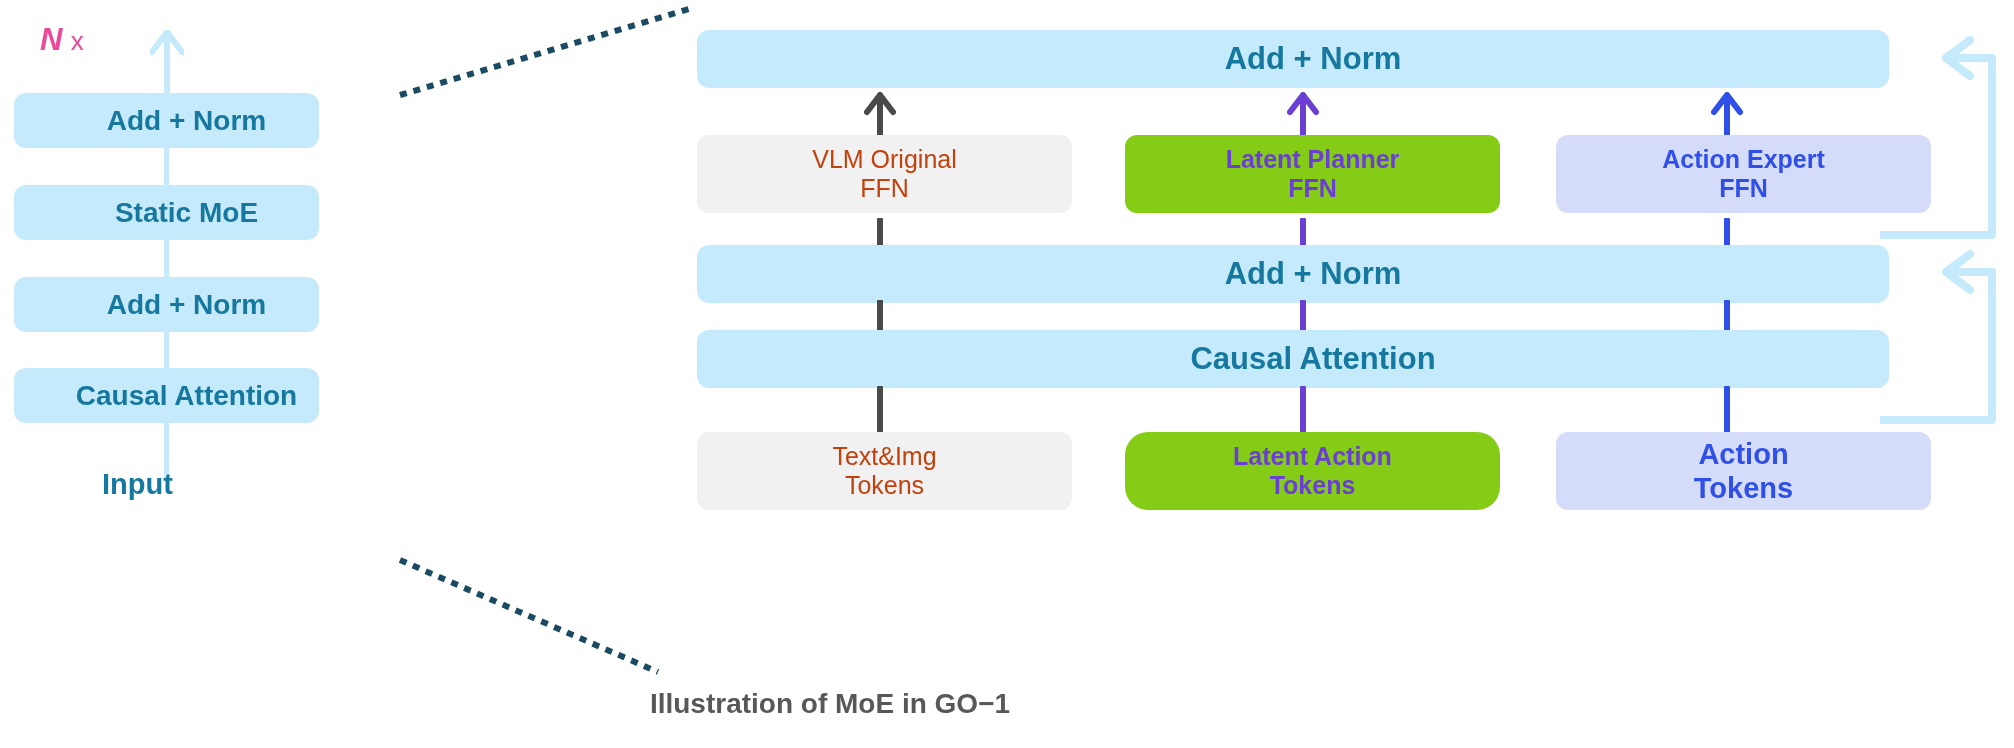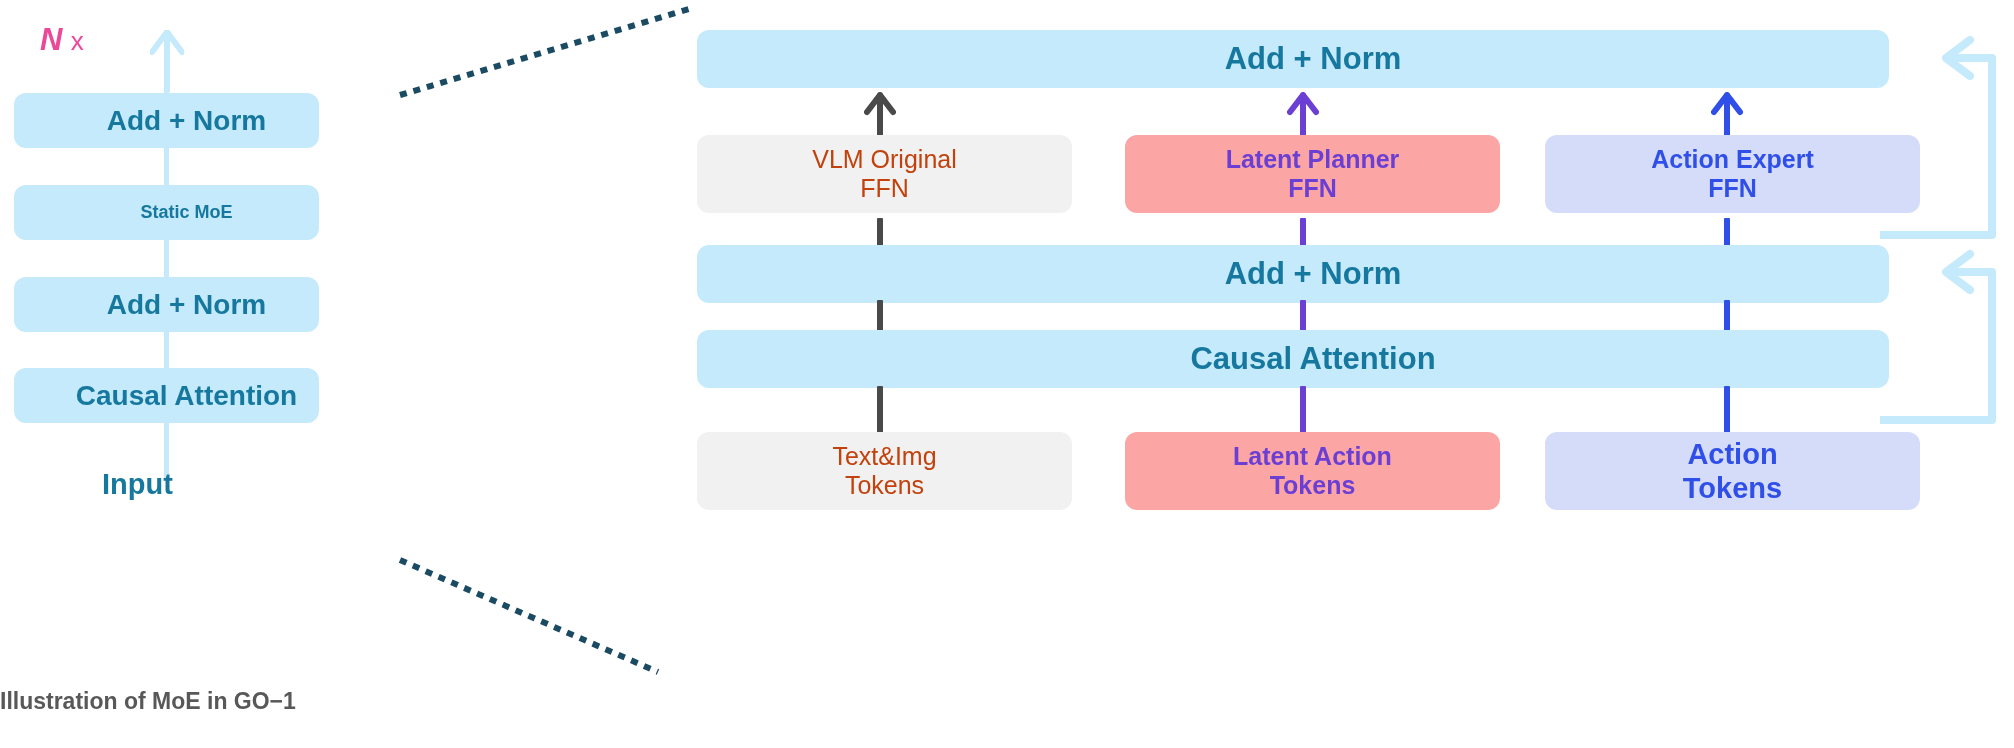--- a/index.html
+++ b/index.html
@@ -26,22 +26,22 @@
     border-radius: 12px;
     display: flex;
     align-items: center;
     justify-content: center;
     text-align: center;
     line-height: 1.18;
     white-space: pre-line;
   }
   .box.teal      { background: #c4eafb; color: #16789e; font-weight: bold; padding-left: 40px; }
   .box.grey      { background: #f1f1f1; color: #c2410c; font-weight: normal; }
-  .box.purple    { background: #fca5a5; color: #6b3fd4; font-weight: bold; }
-  .box.periwinkle{ background: #d4dcfa; color: #2f4fe8; font-weight: bold; }
+  .box.purple    { background: #84cc16; color: #6b3fd4; font-weight: bold; }
+  .box.periwinkle{ background: #d4dcfa; color: #2f4fe8; font-weight: bold; margin-left: 11px; }
 
   
   .vline {
     position: absolute;
     width: 5px;
     border-radius: 1px;
   }
   .vline.teal  { background: #c4eafb; }
   .vline.dark  { background: #4a4a4a; width: 6px; }
   .vline.purp  { background: #6b3fd4; width: 6px; }
@@ -68,22 +68,22 @@
     left: 102px; top: 468px;
     font-size: 29px;
     font-weight: bold;
     color: #16789e;
   }
 
   #caption {
     position: absolute;
     left: 0; top: 688px;
     width: 1660px;
-    text-align: left;
-    font-size: 23px;
+    text-align: center;
+    font-size: 28px;
     font-weight: bold;
     color: #585858;
   }
 
   
   .dotted { position: absolute; }
 </style>
 </head>
 <body>
 
@@ -98,21 +98,21 @@
   </div>
 
   <div class="vline teal" style="left:164px; top:85px; height:60px;"></div>
   <div class="vline teal" style="left:164px; top:140px; height:110px;"></div>
   <div class="vline teal" style="left:164px; top:230px; height:110px;"></div>
   <div class="vline teal" style="left:164px; top:320px; height:110px;"></div>
   <div class="vline teal" style="left:164px; top:418px; height:60px;"></div>
 
   <div class="box teal" style="left:14px; top:93px; width:305px; height:55px; font-size:28px;">Add + Norm</div>
 
-  <div class="box teal" style="left:14px; top:185px; width:305px; height:55px; font-size:18px;">Static MoE</div>
+  <div class="box teal" style="left:14px; top:185px; width:305px; height:55px; font-size:28px;">Static MoE</div>
 
   <div class="box teal" style="left:14px; top:277px; width:305px; height:55px; font-size:28px;">Add + Norm</div>
 
   <div class="box teal" style="left:14px; top:368px; width:305px; height:55px; font-size:28px;">Causal Attention</div>
 
   <div class="lbl" id="input-label">Input</div>
 
   <svg class="dotted" style="left:0; top:0;" width="2014" height="748">
     <line x1="400" y1="95" x2="692" y2="8" stroke="#1b4a63" stroke-width="6" stroke-linecap="butt" stroke-dasharray="7 7"></line>
     <line x1="400" y1="560" x2="658" y2="672" stroke="#1b4a63" stroke-width="6" stroke-linecap="butt" stroke-dasharray="7 7"></line>
@@ -163,20 +163,20 @@
   <div class="vline blue" style="left:1724px; top:300px; height:34px;"></div>
 
   <div class="box teal" style="left:697px; top:330px; width:1192px; height:58px; font-size:31px;">Causal Attention</div>
 
   <div class="vline dark" style="left:877px; top:386px; height:48px;"></div>
   <div class="vline purp" style="left:1300px; top:386px; height:48px;"></div>
   <div class="vline blue" style="left:1724px; top:386px; height:48px;"></div>
 
   <div class="box grey" style="left:697px; top:432px; width:375px; height:78px; font-size:25px;">Text&amp;Img
 Tokens</div>
-  <div class="box purple" style="left:1125px; top:432px; width:375px; height:78px; font-size:25px;">Latent Action
+  <div class="box purple" style="left:1125px; top:432px; width:375px; height:78px; font-size:25px;border-radius:23px;">Latent Action
 Tokens</div>
   <div class="box periwinkle" style="left:1545px; top:432px; width:375px; height:78px; font-size:29px;">Action
 Tokens</div>
 
   <div id="caption">Illustration of MoE in GO−1</div>
 
 </div>
 
 </body></html>

